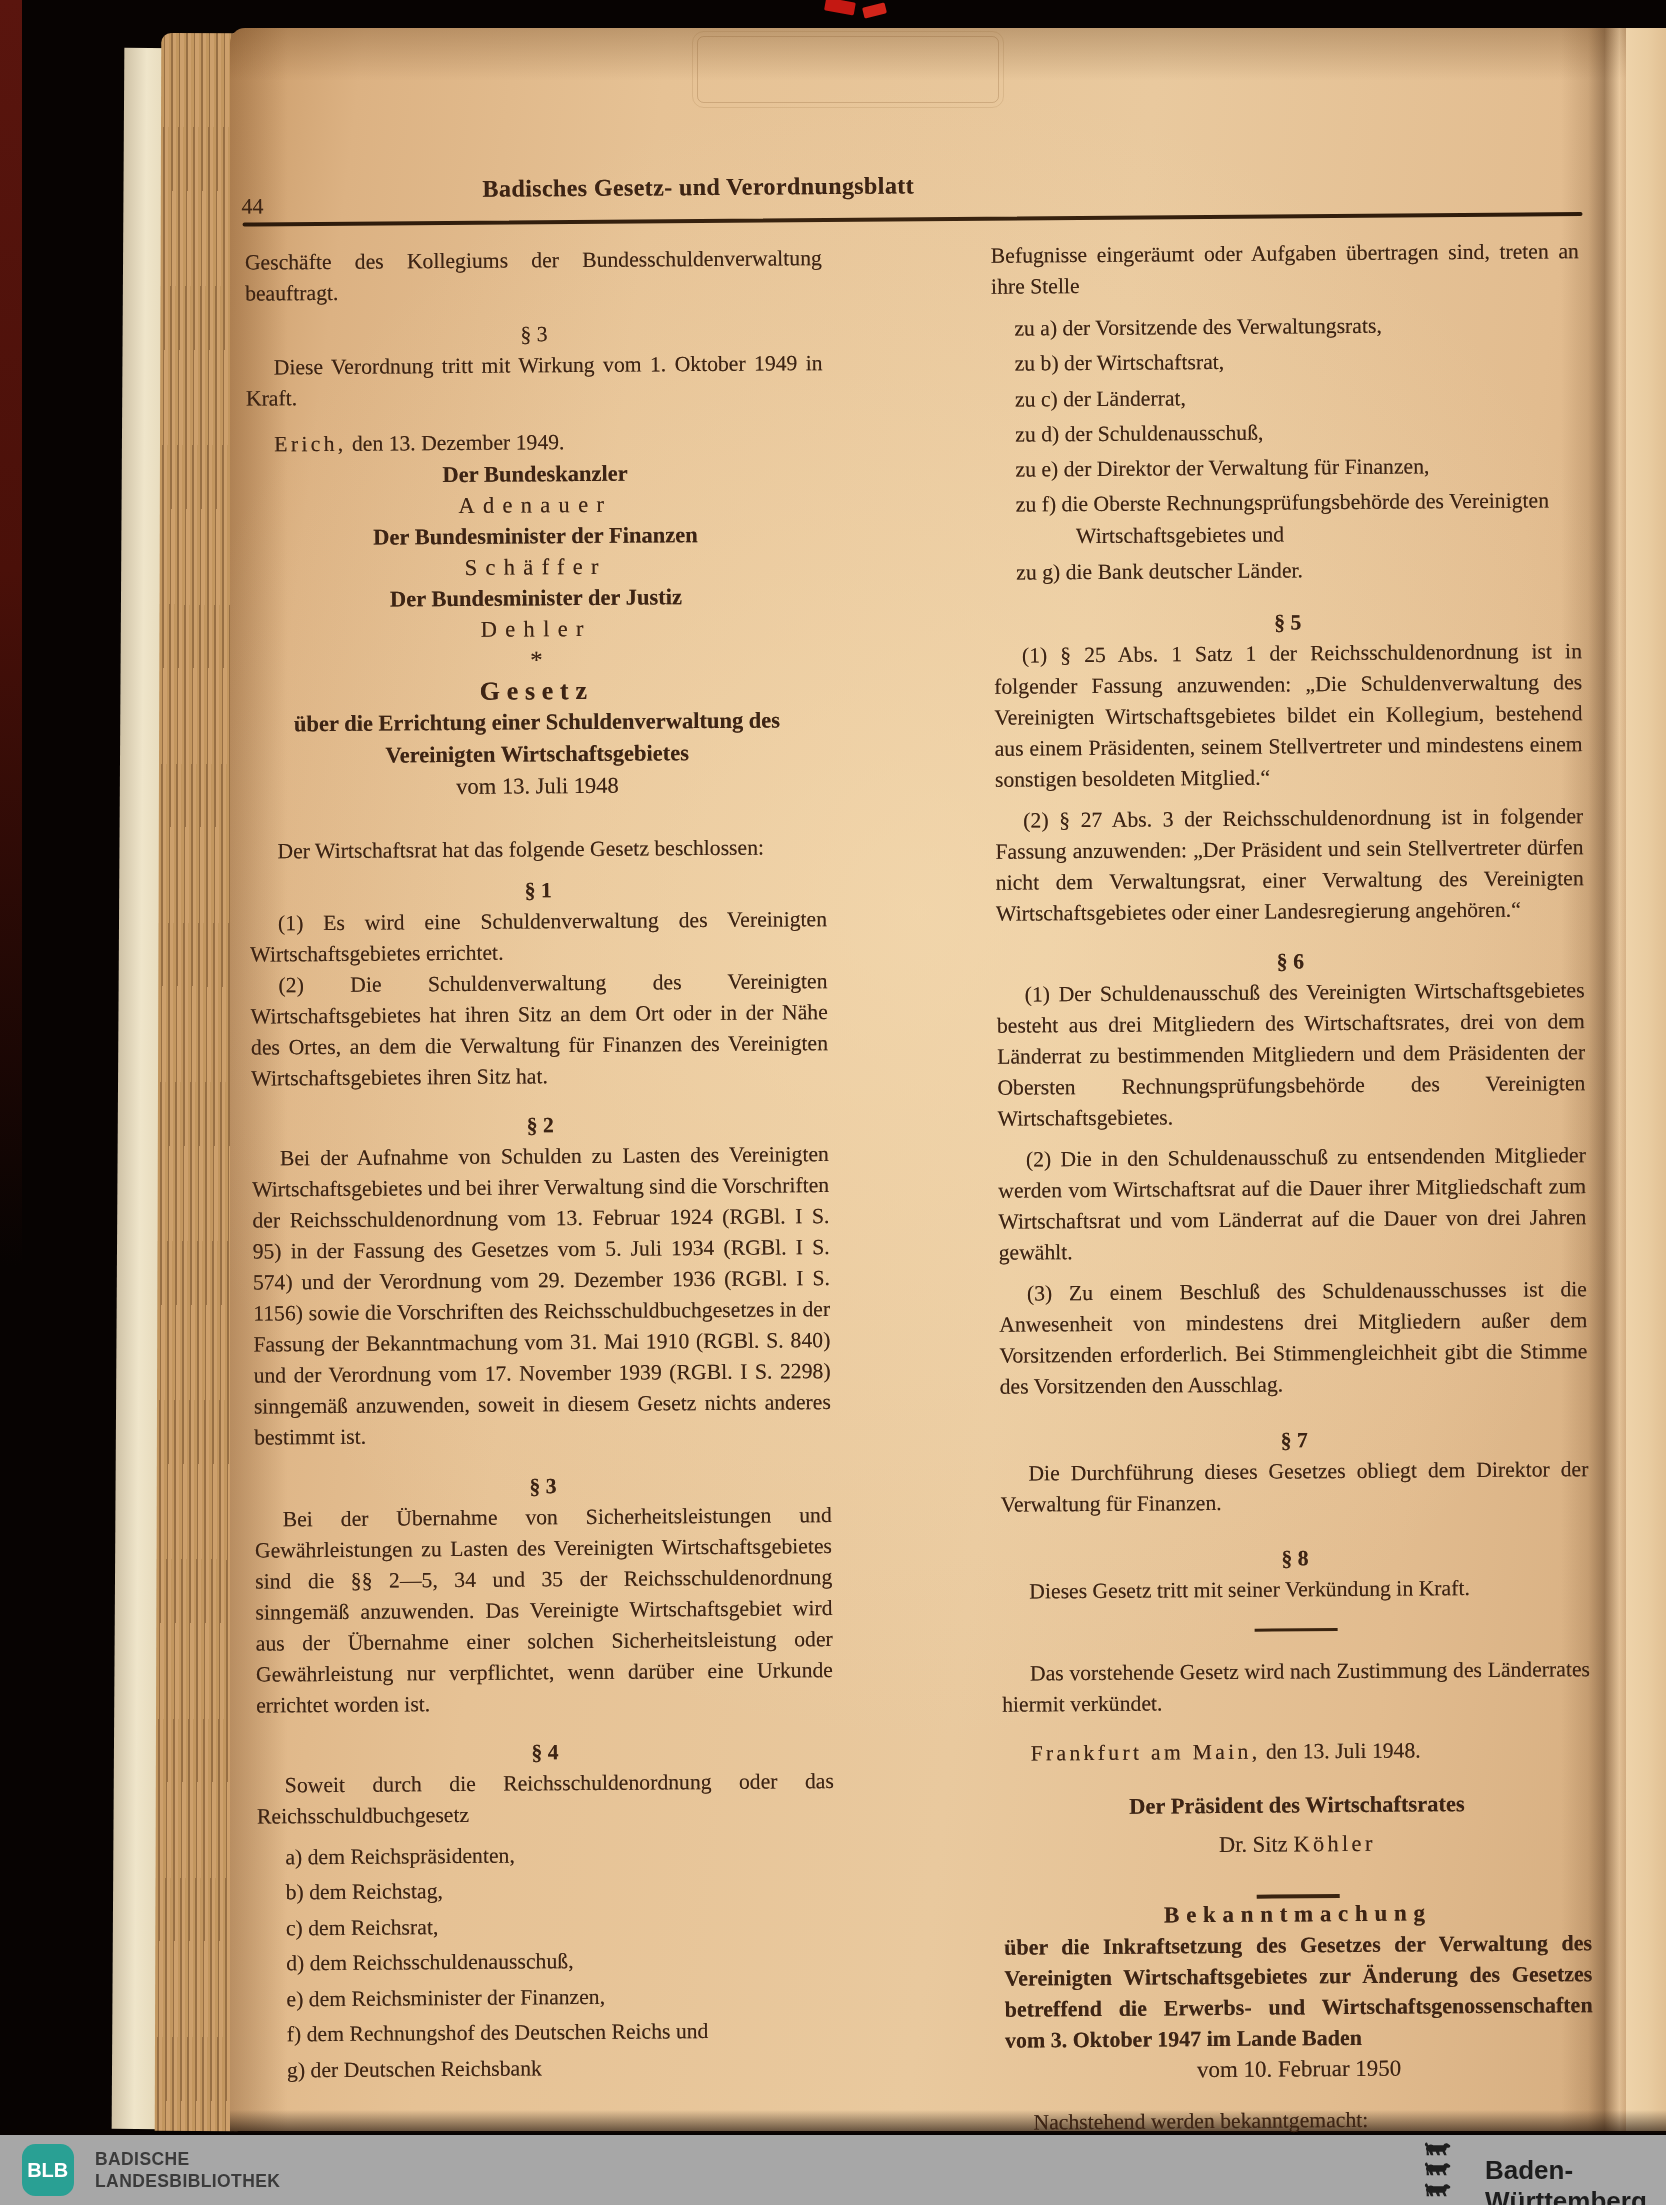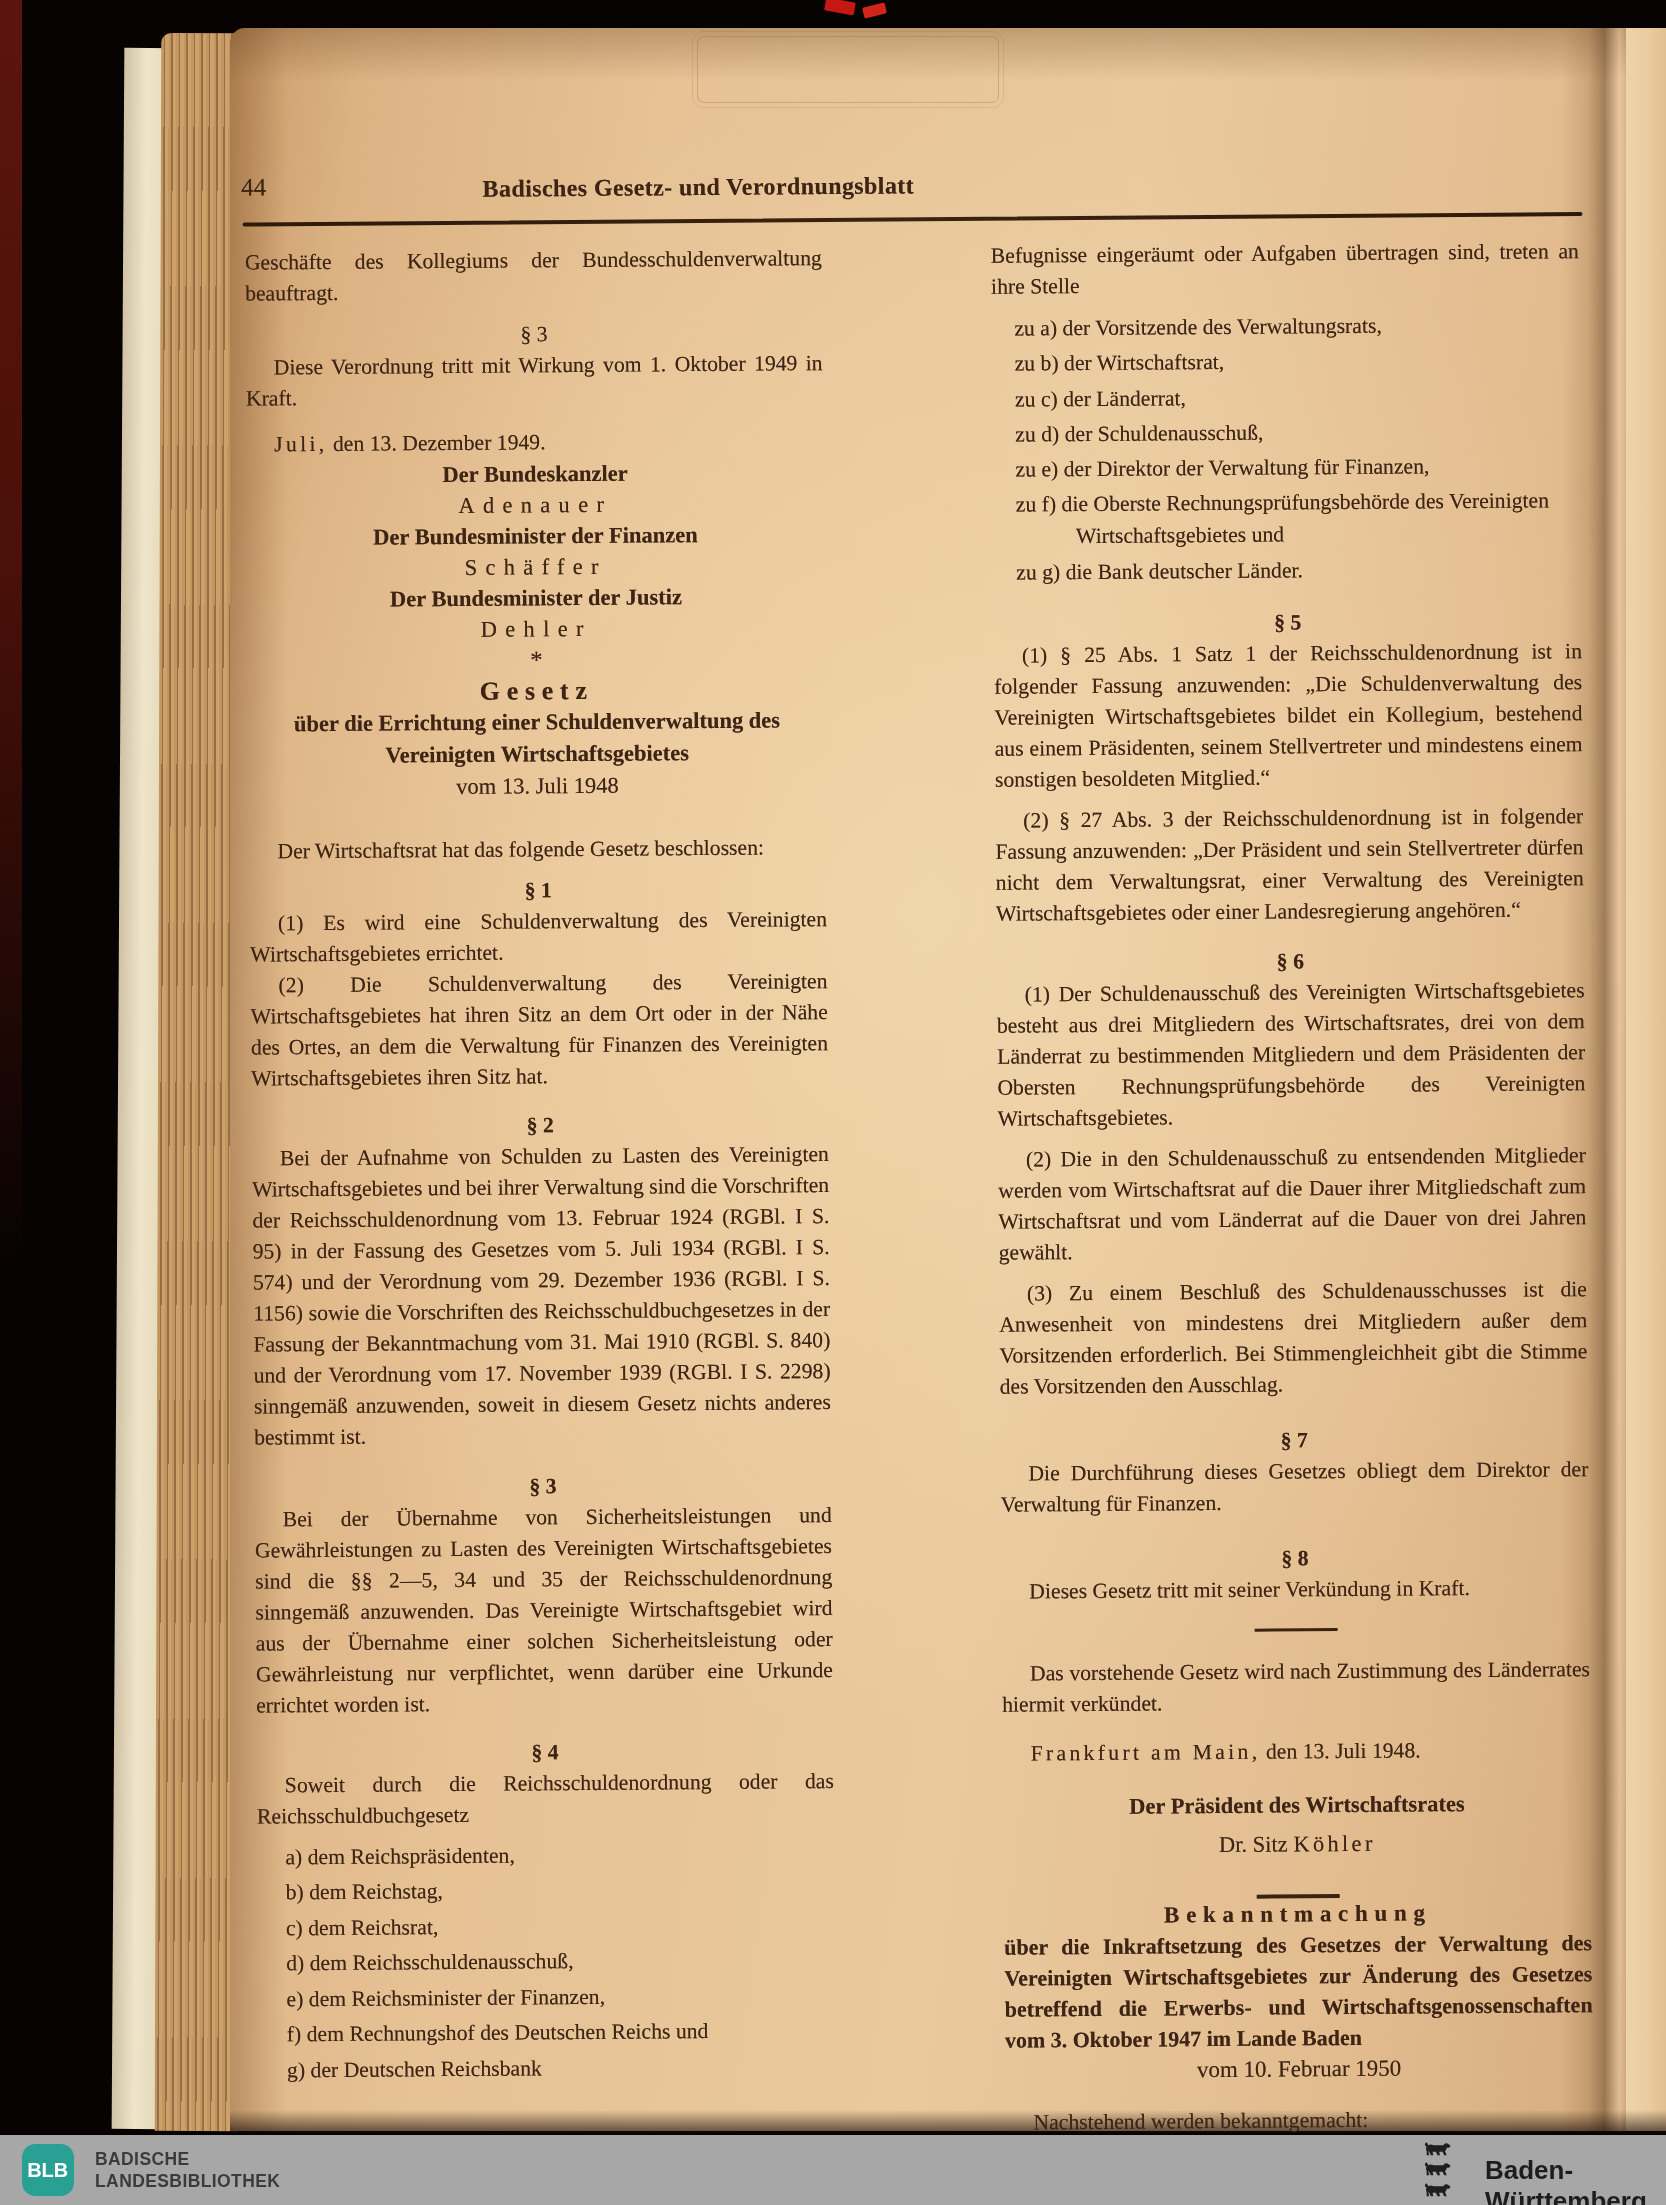--- a/index.html
+++ b/index.html
@@ -32,21 +32,21 @@
     background:linear-gradient(90deg,rgba(92,52,18,0) 0%,rgba(92,52,18,0.16) 40%,rgba(66,36,12,0.40) 64%,rgba(250,232,198,0.30) 86%,rgba(92,52,18,0.10) 100%);}
   .page2{position:absolute;left:1396px;top:0;width:40px;height:100%;
     background:linear-gradient(90deg,#eed3aa,#e9cca1 55%,#e1c093);}
   .emboss{position:absolute;left:467px;top:8.3px;width:300px;height:65px;border-radius:6.7px;
     border:1.7px solid rgba(128,82,38,0.25);outline:1.7px solid rgba(128,82,38,0.14);outline-offset:4.2px;}
 
   
   .content{position:absolute;left:0;top:0;width:1666px;height:2205px;
     transform:rotate(-0.45deg);transform-origin:833px 916px;
     color:#3d2414;text-shadow:0 0 0.6px rgba(61,36,20,0.55);}
-  .pagenum{position:absolute;left:247px;top:169px;font-size:25px;}
+  .pagenum{position:absolute;left:247px;top:189px;font-size:22px;}
   .headtitle{position:absolute;left:429px;top:173px;width:550px;text-align:center;
     font-weight:bold;font-size:24px;letter-spacing:0.4px;}
   .headrule{position:absolute;left:248px;top:218px;width:1340px;height:4.2px;
     background:linear-gradient(90deg,#2c1a0b,#3a2410 50%,#2c1a0b);border-radius:2.5px;}
 
   .col{position:absolute;font-size:21.7px;line-height:31px;}
   .col-left{left:250px;top:243px;width:577px;}
   .col-right{left:996px;top:242px;width:588px;}
   .col p{margin:0;}
   .jp{text-align:justify;}
@@ -100,21 +100,21 @@
 <div class="content">
   <div class="pagenum">44</div>
   <div class="headtitle">Badisches Gesetz- und Verordnungsblatt</div>
   <div class="headrule"></div>
 
   <div class="col col-left">
     <p class="jp">Geschäfte des Kollegiums der Bundesschuldenverwaltung beauftragt.</p>
     <p class="sec" style="font-weight:normal;margin-top:11.7px;">§ 3</p>
     <p class="jp ind">Diese Verordnung tritt mit Wirkung vom 1. Oktober 1949 in Kraft.</p>
     <p class="ind" style="margin-top:15px;">
-      <span class="spread">Juli,</span>
+      <span class="spread">Erich,</span>
       <span>den 13. Dezember 1949.</span>
     </p>
     <p class="sig-t">Der Bundeskanzler</p>
     <p class="sig-n">Adenauer</p>
     <p class="sig-t">Der Bundesminister der Finanzen</p>
     <p class="sig-n">Schäffer</p>
     <p class="sig-t">Der Bundesminister der Justiz</p>
     <p class="sig-n">Dehler</p>
     <p class="star">*</p>
 

